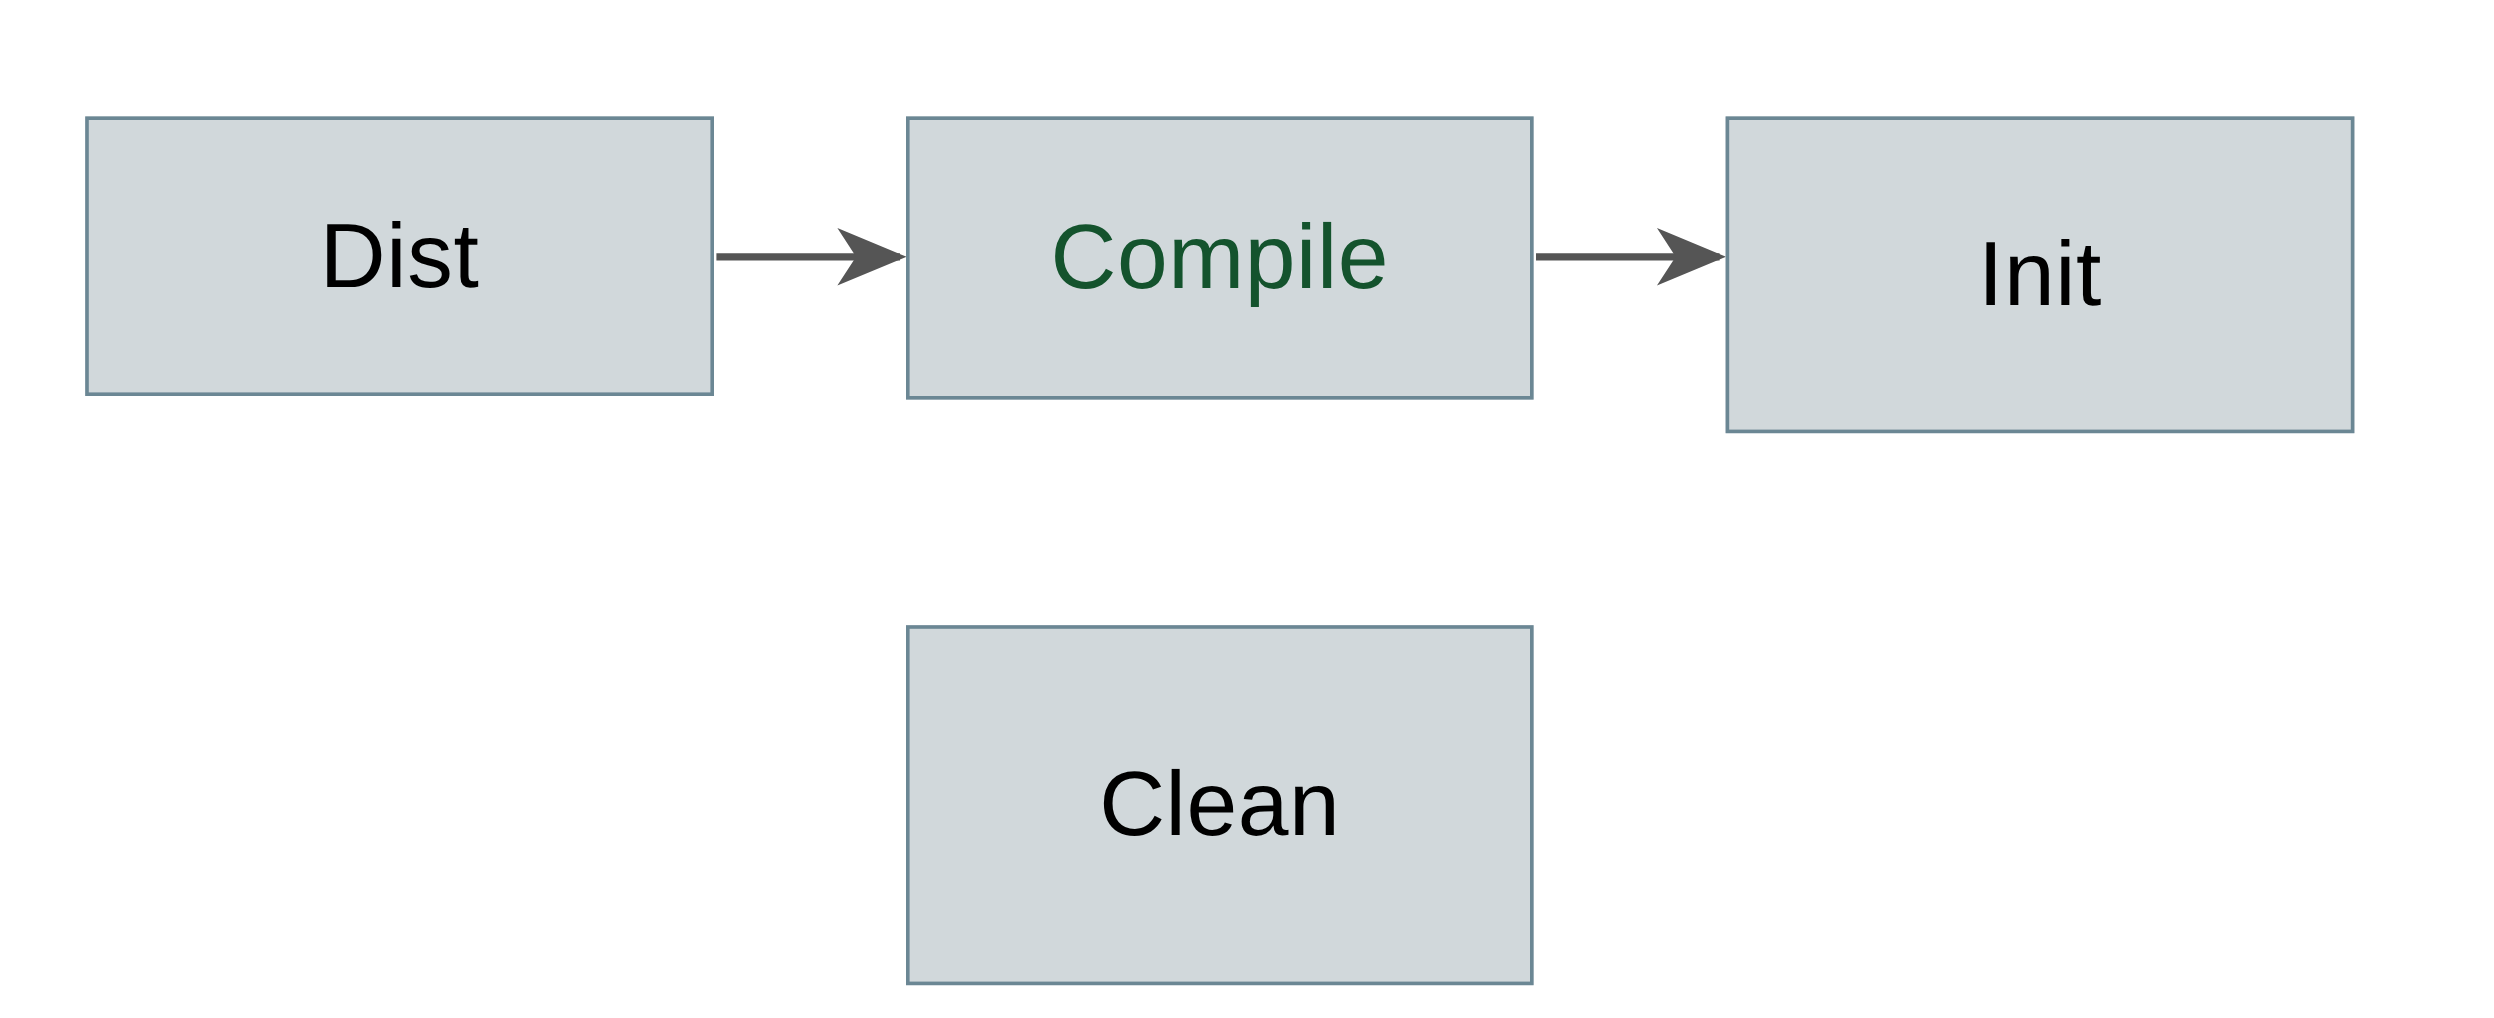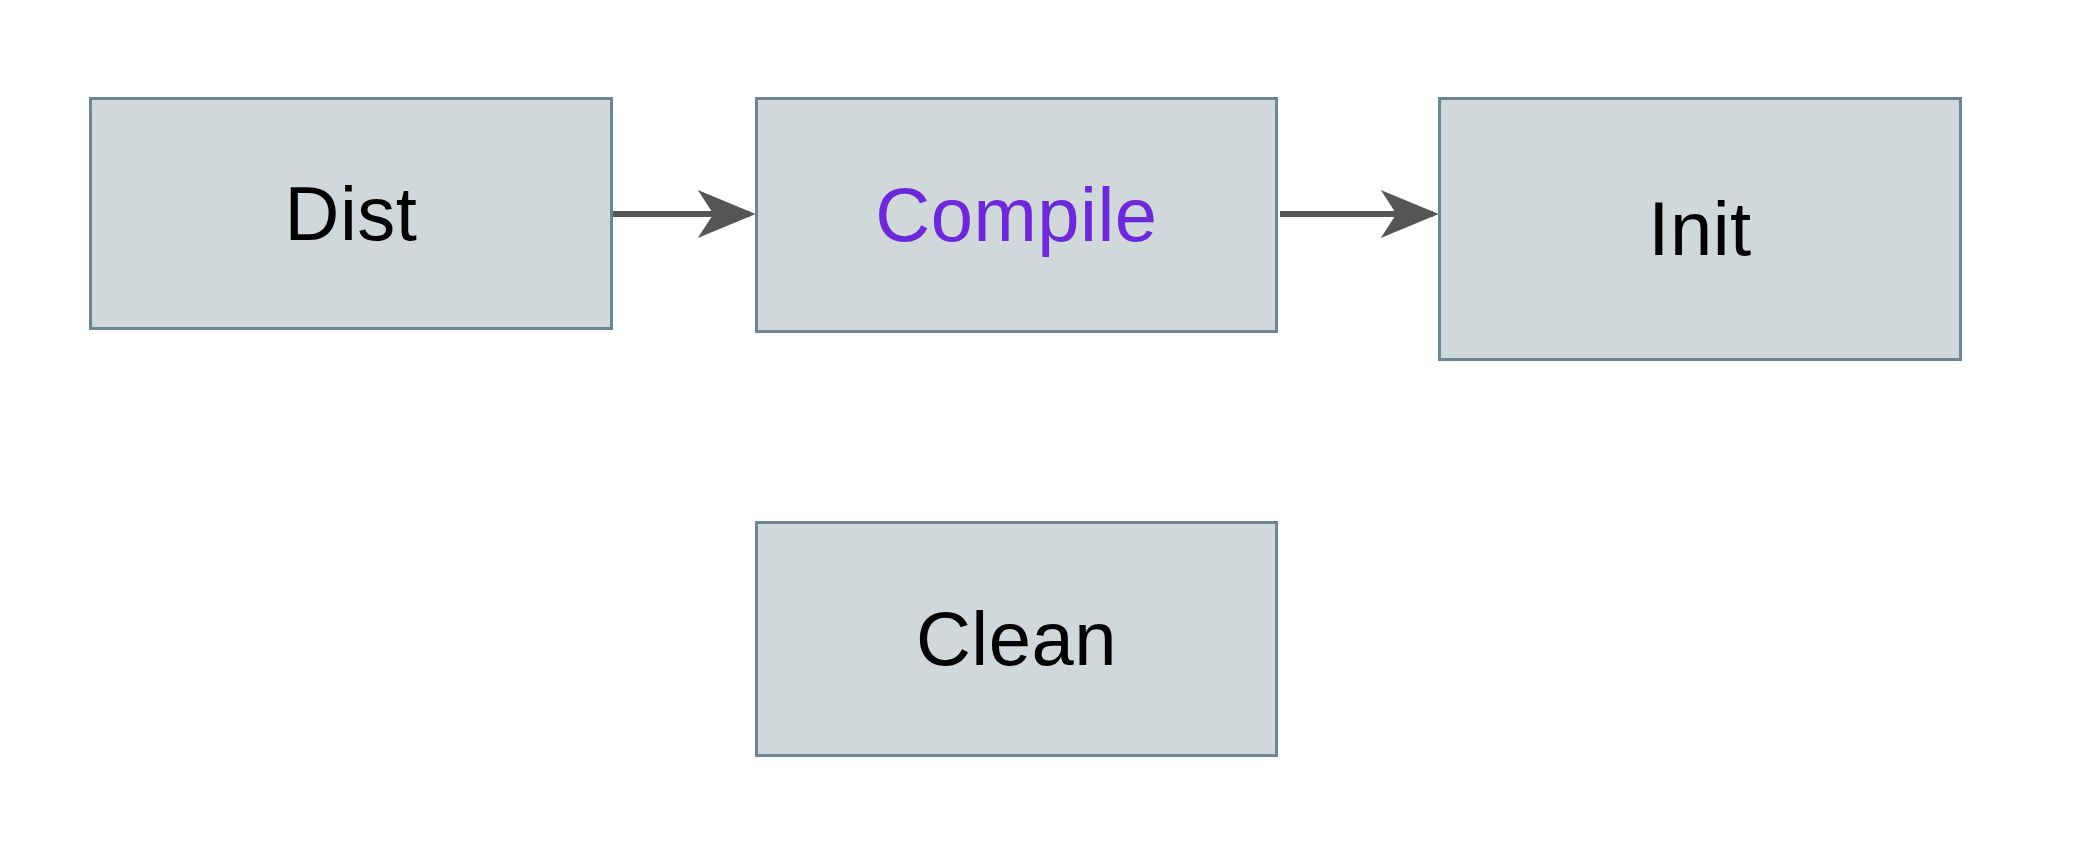--- a/index.html
+++ b/index.html
@@ -65,29 +65,29 @@
 
     <g>
       <line x1="597" y1="214" x2="750" y2="214" stroke="#555555" stroke-width="6" marker-end="url(#arrowhead-solid)"></line>
     </g>
 
     <g>
       <line x1="1280" y1="214" x2="1433" y2="214" stroke="#555555" stroke-width="6" marker-end="url(#arrowhead-solid)"></line>
     </g>
   </svg>
 
-  <div class="node" id="node-dist" style="left: 71px; top: 97px; width: 524px; height: 233px; background: rgb(209, 216, 219); border-color: rgb(107, 135, 148); margin-left: 18px;">
+  <div class="node" id="node-dist" style="left: 71px; top: 97px; width: 524px; height: 233px; background: rgb(209, 216, 219); border-color: rgb(107, 135, 148);">
     <span class="node-label" style="color: rgb(0, 0, 0);">Dist</span>
   </div>
 
   <div class="node" id="node-compile" style="left: 755px; top: 97px; width: 523px; height: 236px; background: rgb(209, 216, 219); border-color: rgb(107, 135, 148);">
-    <span class="node-label" style="color: #6d28d9;">Compile</span>
+    <span class="node-label" style="color: #14532d;">Compile</span>
   </div>
 
   <div class="node" id="node-init" style="left: 1438px; top: 97px; width: 524px; height: 264px; background: rgb(209, 216, 219); border-color: rgb(107, 135, 148);">
     <span class="node-label" style="color: rgb(0, 0, 0);">Init</span>
   </div>
 
-  <div class="node" id="node-clean" style="left: 755px; top: 521px; width: 523px; height: 236px; background: rgb(209, 216, 219); border-color: rgb(107, 135, 148);">
+  <div class="node" id="node-clean" style="left: 755px; top: 521px; width: 523px; height: 300px; background: rgb(209, 216, 219); border-color: rgb(107, 135, 148);">
     <span class="node-label" style="color: rgb(0, 0, 0);">Clean</span>
   </div>
 
 </div>
 
 </body></html>

